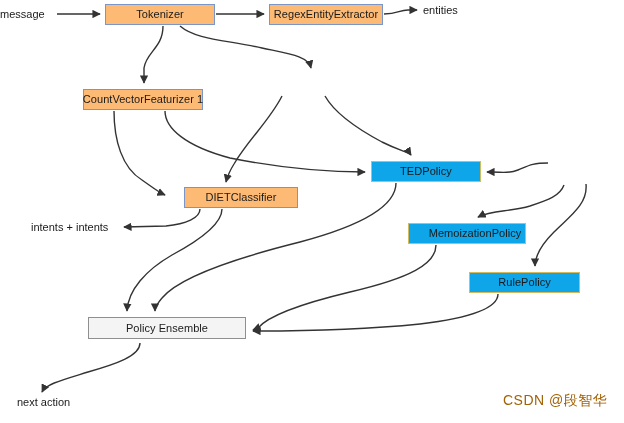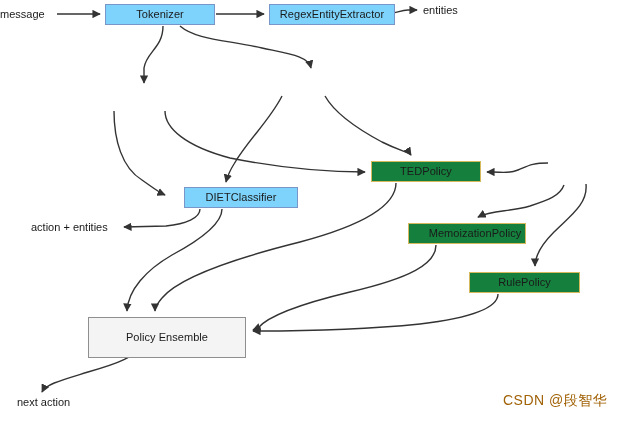--- a/index.html
+++ b/index.html
@@ -33,26 +33,26 @@
     display: flex;
     align-items: center;
     justify-content: center;
     font-size: 11px;
     line-height: 1;
     color: #1a1a1a;
     white-space: nowrap;
     letter-spacing: 0.05px;
   }
   .node-blue {
-    background: #7dd3fc;
+    background: #fdba74;
     border: 1px solid #7a96c8;
     text-align: center;
   }
   .node-yellow {
-    background: #15803d;
+    background: #0ea5e9;
     border: 1px solid #d6b95c;
   }
   .node-grey {
     background: #f4f4f4;
     border: 1px solid #8f8f8f;
   }
   .io-label {
     position: absolute;
     font-size: 11px;
     line-height: 13px;
@@ -116,50 +116,53 @@
       <path d="M 498 294 C 498 308, 470 318, 420 324 C 360 330, 300 331, 258 331 L 253 331"></path>
 
       <path d="M 140 343 C 140 356, 116 364, 88 372 C 62 380, 46 384, 42 392"></path>
     </g>
   </svg>
 
   <div class="node node-blue" style="left:105px; top:4px; width:110px; height:21px;">
     <span>Tokenizer</span>
   </div>
 
-  <div class="node node-blue" style="left:269px; top:4px; width:126px; height:21px;">
+  <div class="node node-blue" style="left:269px; top:4px; width:114px; height:21px;">
     <span>RegexEntityExtractor</span>
   </div>
 
 
+  <div class="node node-blue" style="left:83px; top:89px; width:120px; height:21px;">
+    <span>CountVectorFeaturizer 1</span>
+  </div>
 
   <div class="node node-yellow" style="left:371px; top:161px; width:110px; height:21px;">
     <span>TEDPolicy</span>
   </div>
 
   <div class="node node-blue" style="left:171px; top:187px; width:114px; height:21px;margin-left:13px;">
     <span>DIETClassifier</span>
   </div>
 
   <div class="node node-yellow" style="left:408px; top:223px; width:118px; height:21px;padding-left:16px;">
     <span>MemoizationPolicy</span>
   </div>
 
   <div class="node node-yellow" style="left:469px; top:272px; width:111px; height:21px;text-align:center;">
     <span>RulePolicy</span>
   </div>
 
-  <div class="node node-grey" style="left:88px; top:317px; width:158px; height:41px;">
+  <div class="node node-grey" style="left:88px; top:317px; width:158px; height:22px;">
     <span>Policy Ensemble</span>
   </div>
 
   <div class="io-label" style="left:0; top:8px;">message</div>
 
   <div class="io-label" style="left:423px; top:4px;">entities</div>
 
 
-  <div class="io-label" style="left:31px; top:221px;">action + entities</div>
+  <div class="io-label" style="left:31px; top:221px;">intents + intents</div>
 
   <div class="io-label" style="left:17px; top:396px;">next action</div>
 
   <div class="watermark" style="left:479px; top:392px;">CSDN @段智华</div>
 
 </div>
 
 </body></html>

